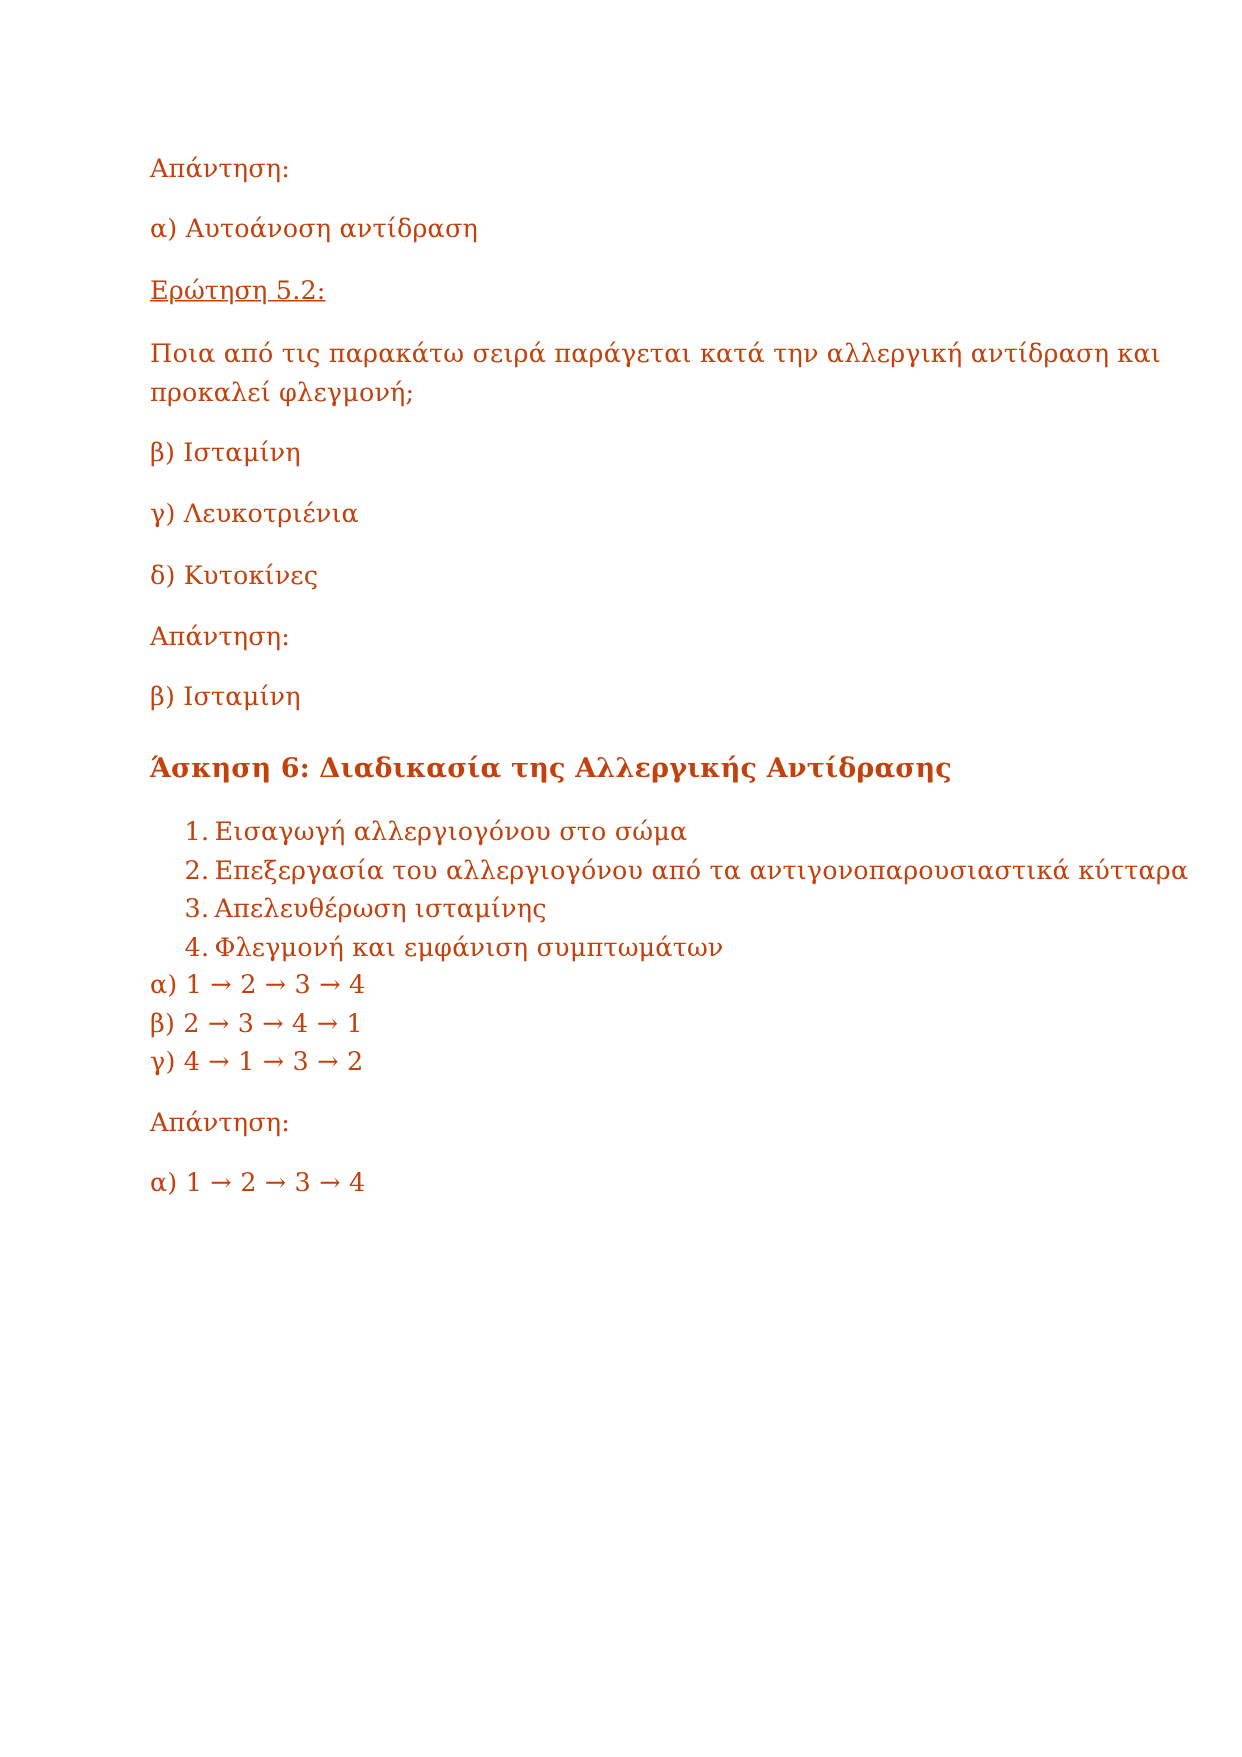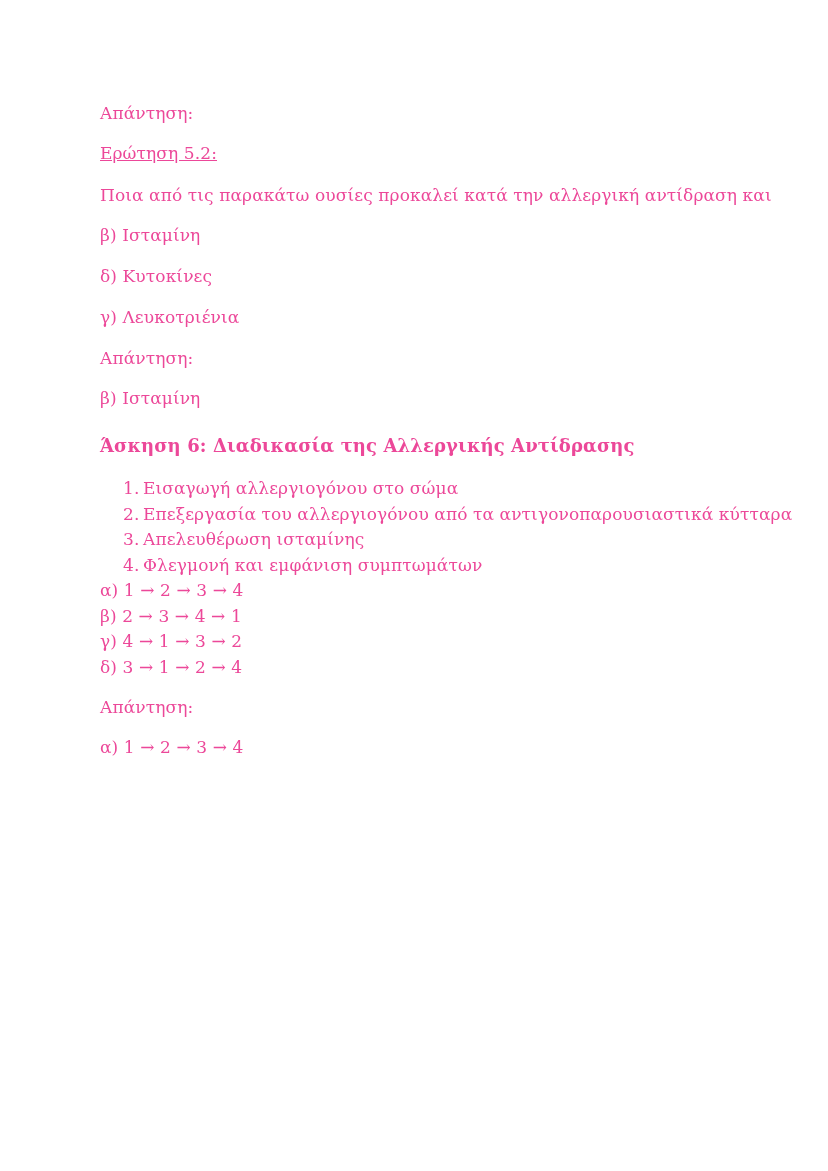--- a/index.html
+++ b/index.html
@@ -9,21 +9,21 @@
   }
   .page {
     position: relative;
     width: 828px;
     height: 1171px;
     box-sizing: border-box;
     background: #ffffff;
     padding: 100px 30px 0 100px;
     overflow: hidden;
     font-family: "DejaVu Serif", "Liberation Serif", serif;
-    color: #ec4899;
+    color: #c2410c;
     font-size: 17px;
     letter-spacing: 0.1px;
   }
   .para {
     line-height: 26px;
     margin: 0 0 15px 0;
     white-space: nowrap;
   }
   .para-wrap {
     margin: 0 0 14px 0;
@@ -72,48 +72,49 @@
     margin: 0 0 14px 0;
     white-space: nowrap;
   }
 </style>
 </head>
 <body>
 
 <div class="page">
 
   <p class="answer-label">Απάντηση:</p>
+  <p class="para">α) Αυτοάνοση αντίδραση</p>
 
   <p class="question-heading">Ερώτηση 5.2:</p>
 
   <div class="para-wrap">
-    <div class="line">Ποια από τις παρακάτω ουσίες προκαλεί κατά την αλλεργική αντίδραση και</div>
+    <div class="line">Ποια από τις παρακάτω σειρά παράγεται κατά την αλλεργική αντίδραση και</div>
+    <div class="line">προκαλεί φλεγμονή;</div>
   </div>
 
   <p class="para">β) Ισταμίνη</p>
+  <p class="para">γ) Λευκοτριένια</p>
   <p class="para">δ) Κυτοκίνες</p>
-  <p class="para">γ) Λευκοτριένια</p>
 
   <p class="answer-label">Απάντηση:</p>
   <p class="para">β) Ισταμίνη</p>
 
   <h2 class="exercise-heading">Άσκηση 6: Διαδικασία της Αλλεργικής Αντίδρασης</h2>
 
 
 
   <ol class="steps">
     <li>Εισαγωγή αλλεργιογόνου στο σώμα</li>
     <li>Επεξεργασία του αλλεργιογόνου από τα αντιγονοπαρουσιαστικά κύτταρα</li>
     <li>Απελευθέρωση ισταμίνης</li>
     <li>Φλεγμονή και εμφάνιση συμπτωμάτων</li>
   </ol>
 
   <div class="seq-options">
     <div class="seq-line">α) 1 → 2 → 3 → 4</div>
     <div class="seq-line">β) 2 → 3 → 4 → 1</div>
     <div class="seq-line">γ) 4 → 1 → 3 → 2</div>
-    <div class="seq-line">δ) 3 → 1 → 2 → 4</div>
   </div>
 
   <p class="answer-label">Απάντηση:</p>
   <p class="para">α) 1 → 2 → 3 → 4</p>
 
 </div>
 
 </body></html>

